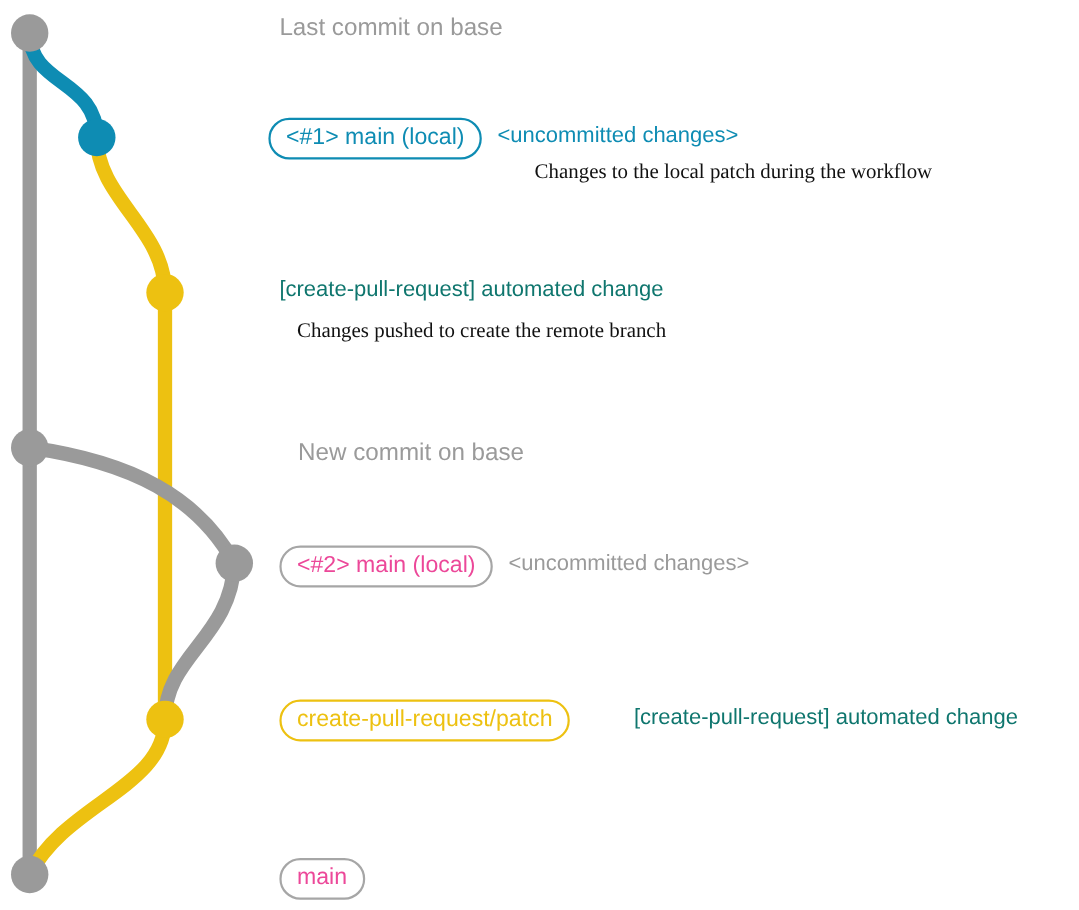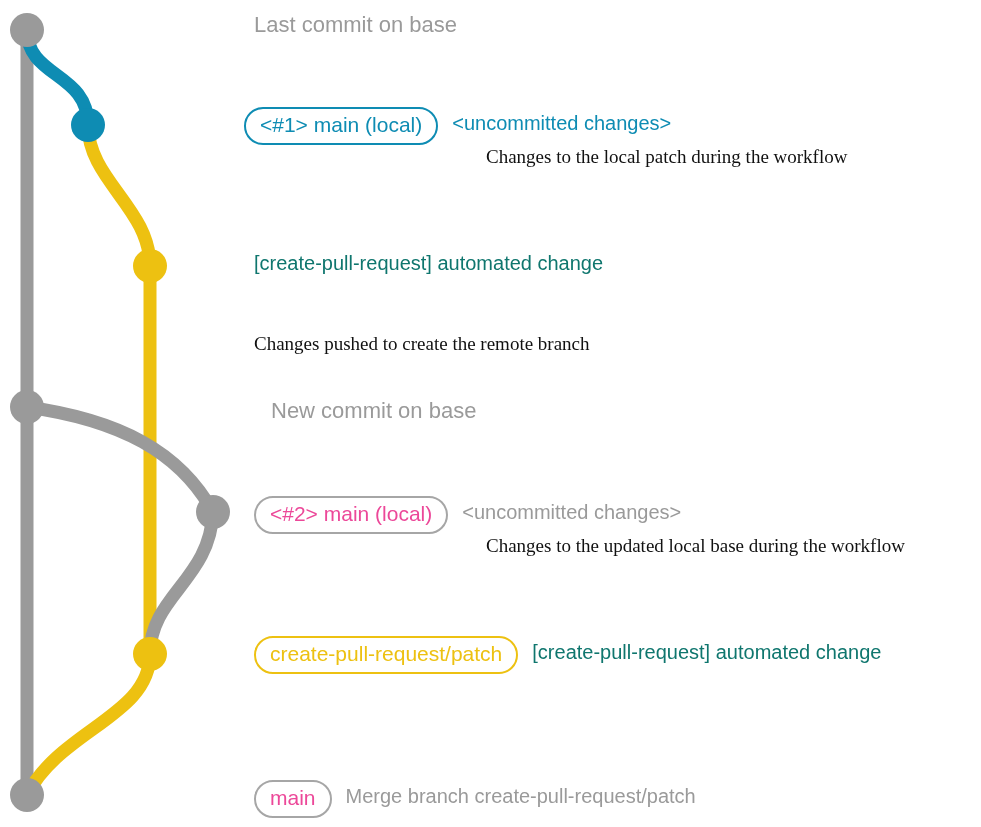--- a/index.html
+++ b/index.html
@@ -119,33 +119,31 @@
 
   <div class="plain-row" style="left:254px; top:12px;">Last commit on base</div>
 
   <div class="row" style="left:244px; top:107px;">
     <span class="pill teal">&lt;#1&gt; main (local)</span>
     <span class="headline teal">&lt;uncommitted changes&gt;</span>
   </div>
   <div class="subtext" style="left:486px; top:146px;">Changes to the local patch during the workflow</div>
 
   <div class="headline amber" style="position:absolute; left:254px; top:252px;">[create-pull-request] automated change</div>
-  <div class="subtext" style="left:254px; top:290px;margin-top:43px;">Changes pushed to create the remote branch</div>
+  <div class="subtext" style="left:270px; top:290px;">Changes pushed to create the remote branch</div>
 
   <div class="plain-row" style="left:271px; top:398px;">New commit on base</div>
 
   <div class="row" style="left:254px; top:496px;">
     <span class="pill gray">&lt;#2&gt; main (local)</span>
     <span class="headline gray">&lt;uncommitted changes&gt;</span>
   </div>
-  <div class="subtext" style="left:486px; top:535px;">Changes to the updated local base during the workflow</div>
 
-  <div class="row" style="left:254px; top:636px;">
+  <div class="row" style="left:254px; top:636px;gap:44px;">
     <span class="pill amber">create-pull-request/patch</span>
     <span class="headline amber">[create-pull-request] automated change</span>
   </div>
 
   <div class="row" style="left:254px; top:780px;">
     <span class="pill gray">main</span>
-    <span class="headline gray">Merge branch create-pull-request/patch</span>
   </div>
 
 </div>
 
 </body></html>

